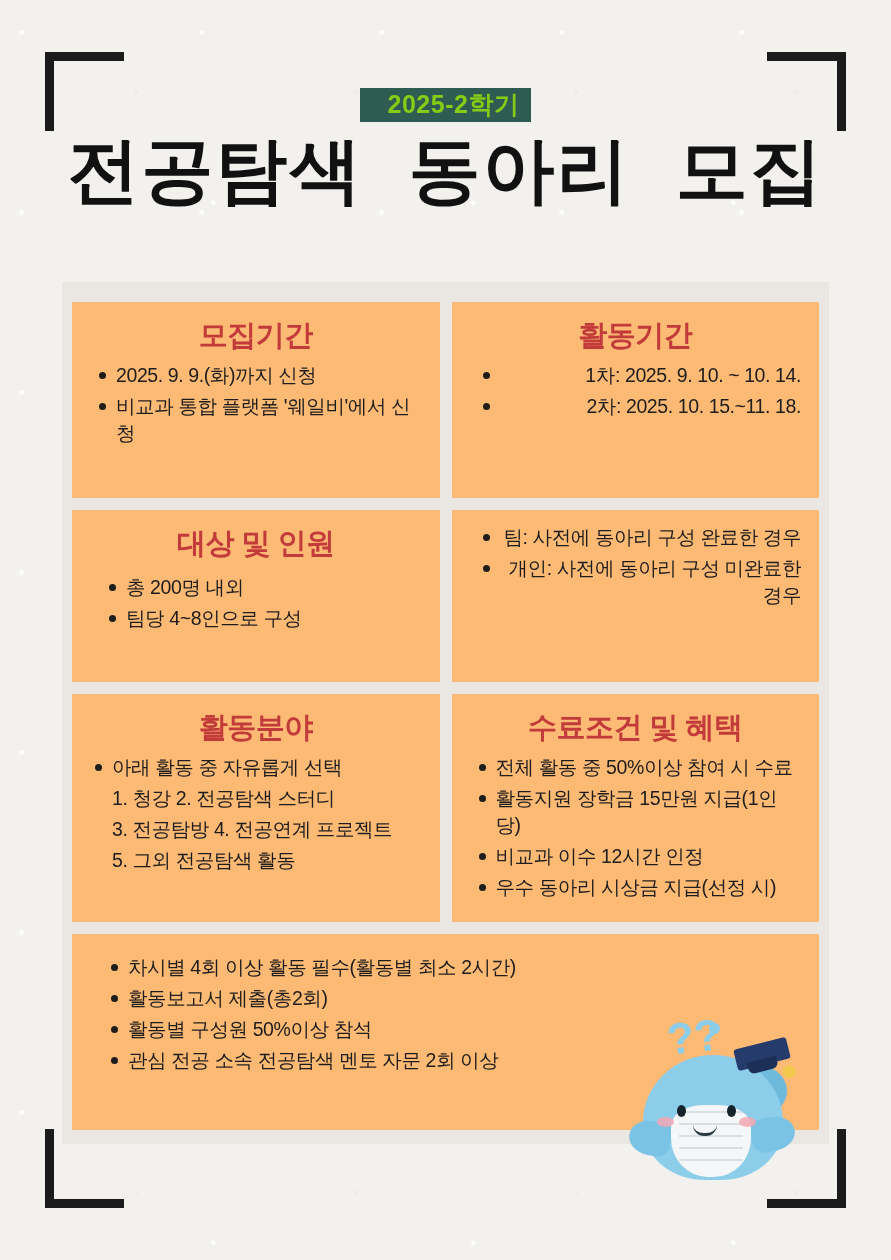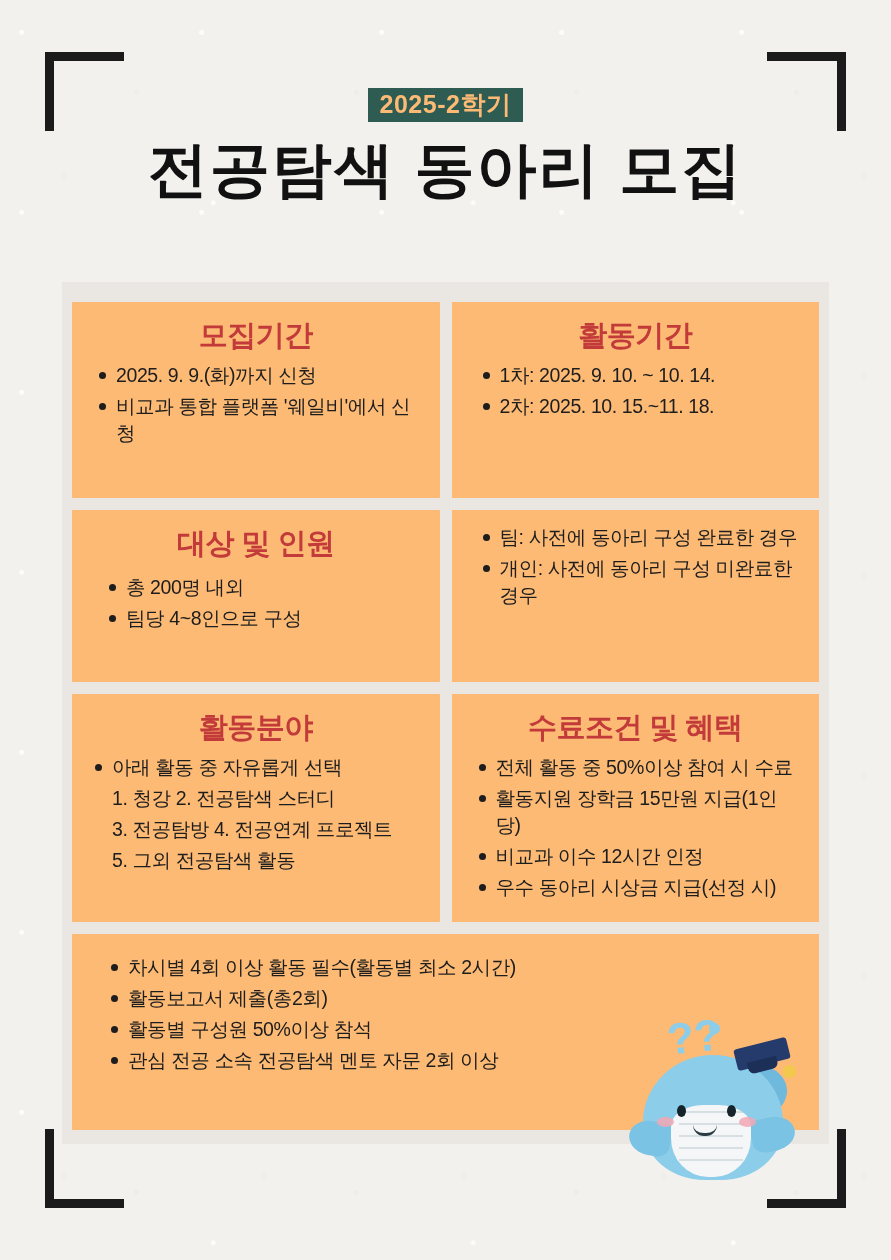--- a/index.html
+++ b/index.html
@@ -45,35 +45,36 @@
   .header {
     position: absolute;
     top: 88px;
     left: 0;
     right: 0;
     text-align: center;
   }
   .semester-badge {
     display: inline-block;
     background: #2e5c52;
-    color: #fdba74;
+    color: #84cc16;
     font-size: 25px;
     font-weight: bold;
     letter-spacing: 0.5px;
-    padding: 3px 12px 5px 12px;
+    padding: 3px 12px 5px 28px;
     line-height: 1.05;
   }
   .main-title {
     margin-top: 16px;
-    font-size: 60px;
+    font-size: 72px;
     font-weight: bold;
     color: #111111;
     letter-spacing: 2px;
     line-height: 1.08;
     white-space: nowrap;
+    font-family: Liberation Mono, monospace;
   }
 
   .board {
     position: absolute;
     top: 282px;
     left: 62px;
     width: 767px;
     background: #eae7e2;
     padding: 8px 0 0 0;
     box-sizing: border-box;
@@ -134,21 +135,21 @@
 
   .card.recruit-period { min-height: 196px; }
   .card.activity-period { min-height: 196px; }
   .card.target { min-height: 172px; }
   .card.apply-type { min-height: 172px; }
   .card.fields { min-height: 188px; }
   .card.benefits { min-height: 188px; }
   .card.contents { min-height: 196px; }
 
   .card.activity-period ul.items,
-  .card.apply-type ul.items { padding-left: 30px; }
+  .card.apply-type ul.items { padding-left: 30px; text-align: right; }
   .card.target ul.items { padding-left: 36px; margin-top: 14px; }
   .card.contents ul.items { padding-left: 38px; margin-top: 6px; }
   .card.benefits ul.items { padding-left: 26px; }
   .card.fields ul.items { padding-left: 22px; }
 
   
   .mascot {
     position: absolute;
     right: 78px;
     bottom: 62px;

